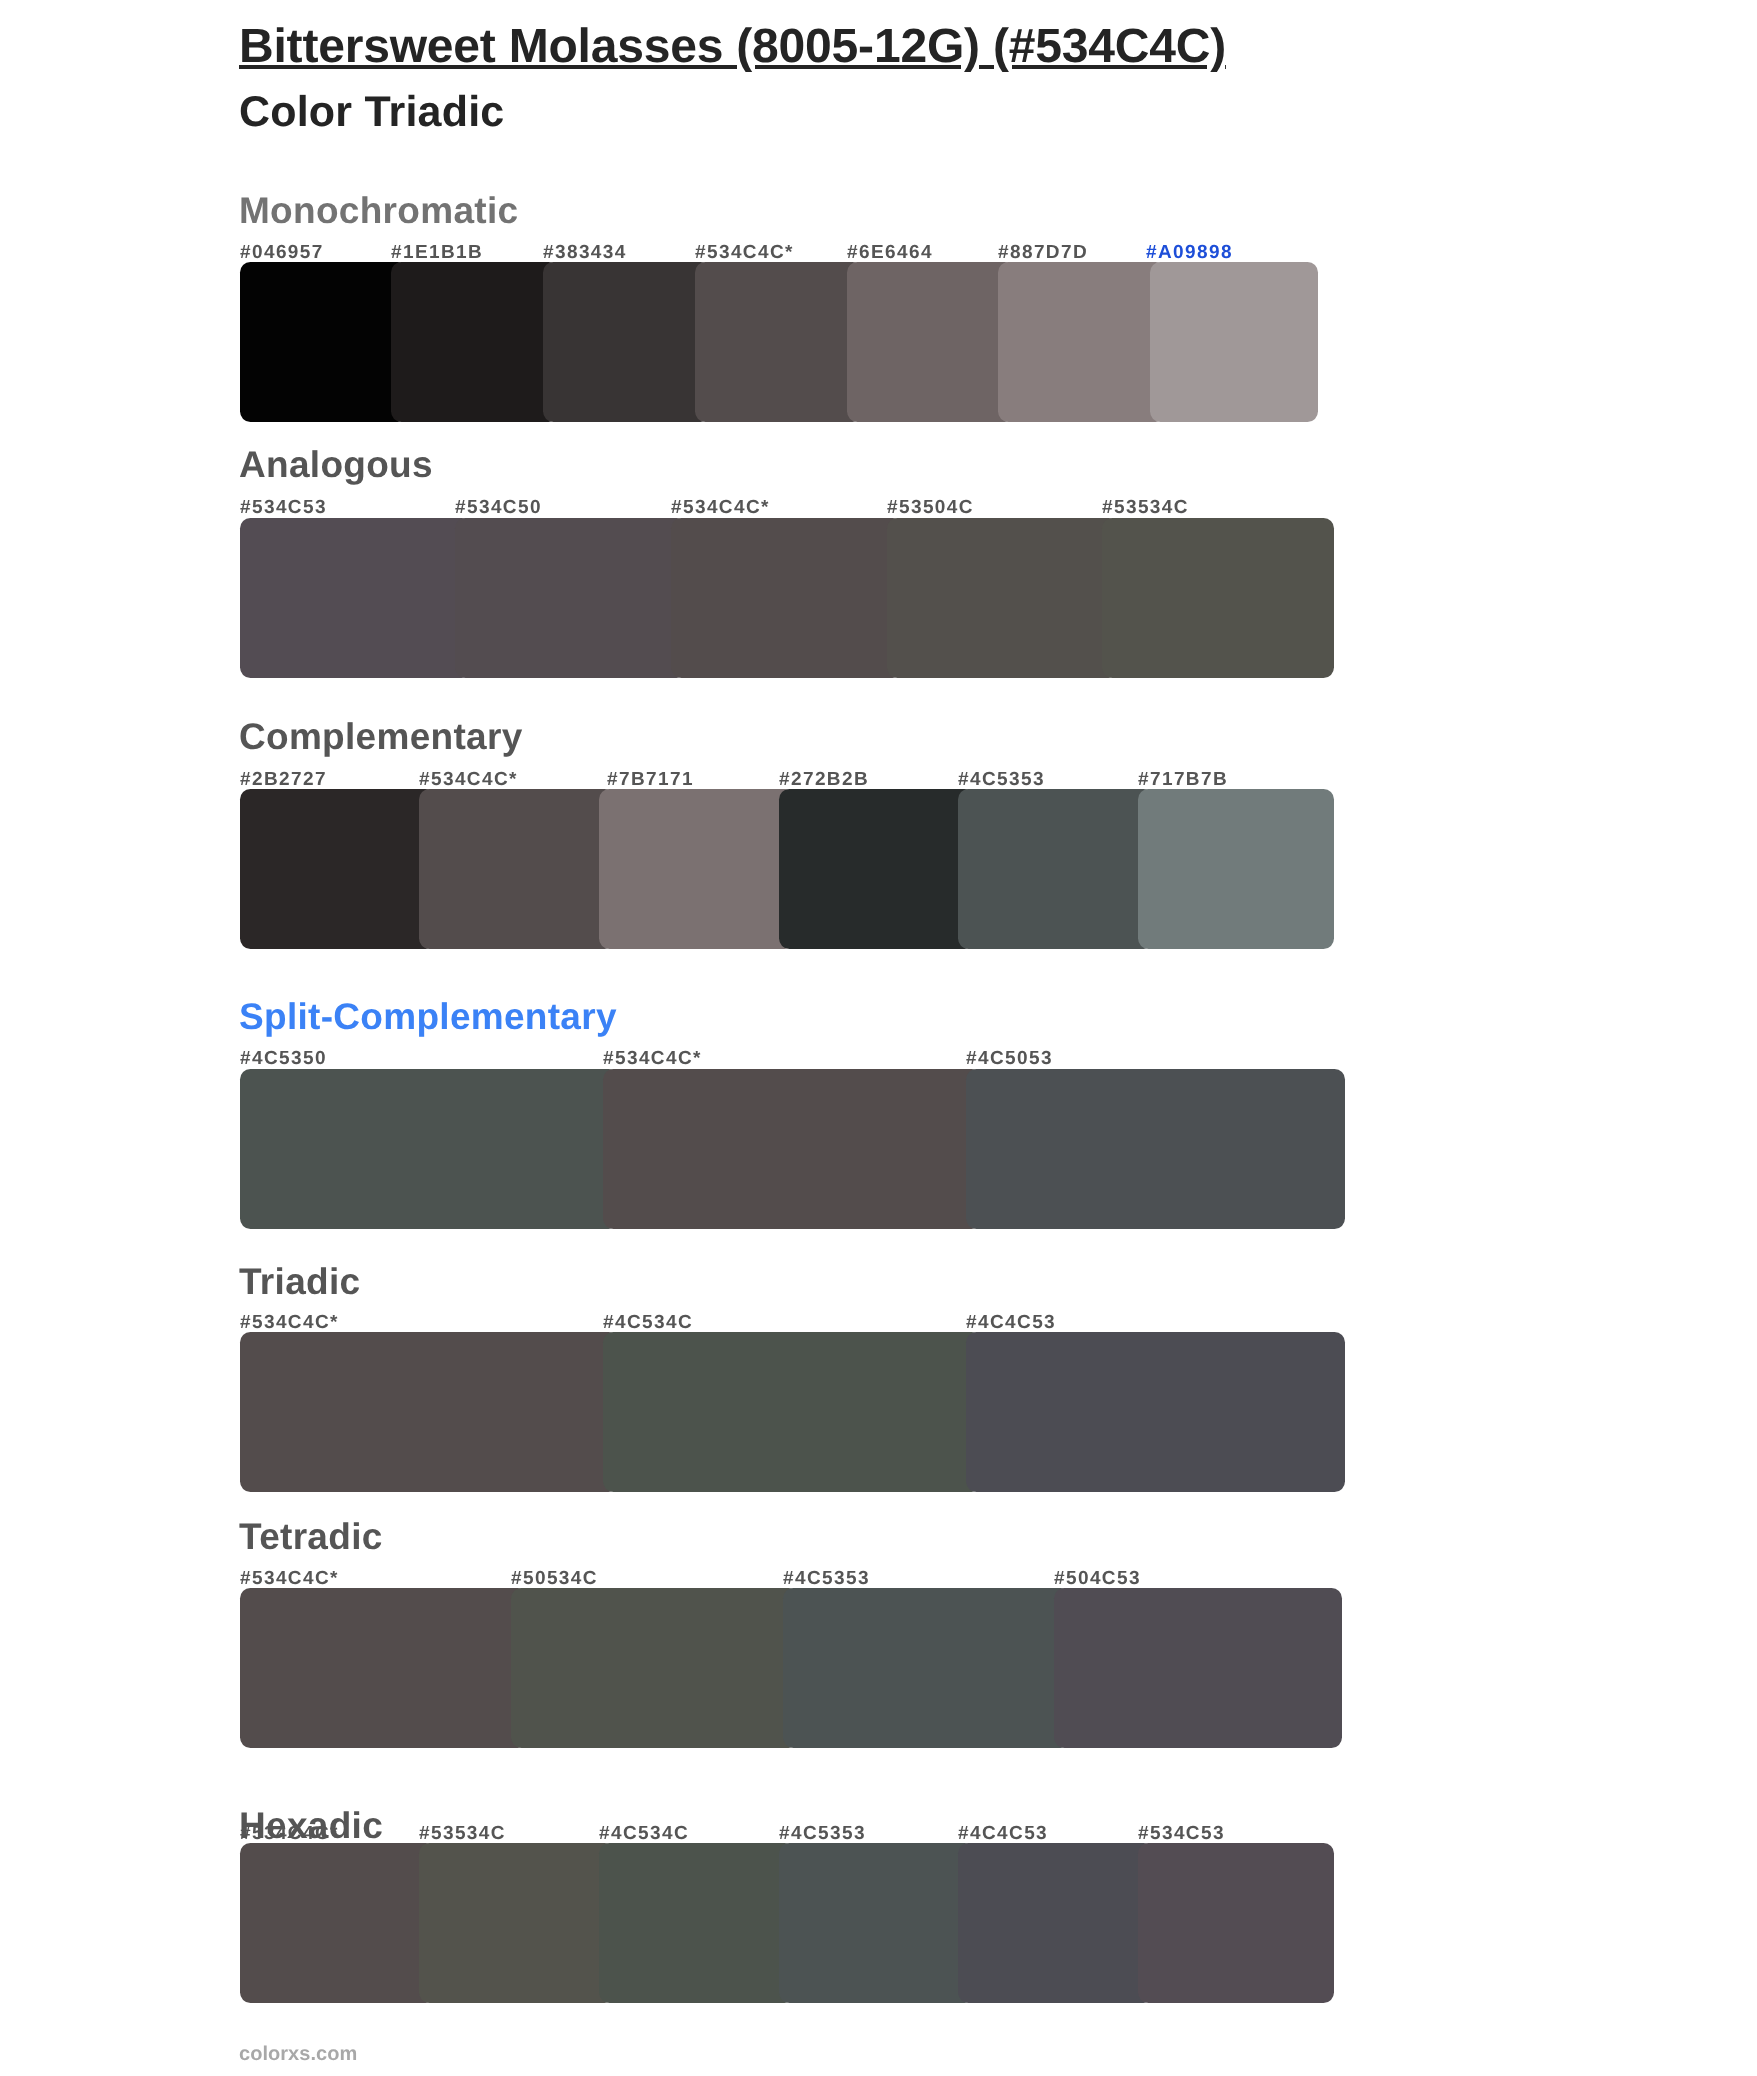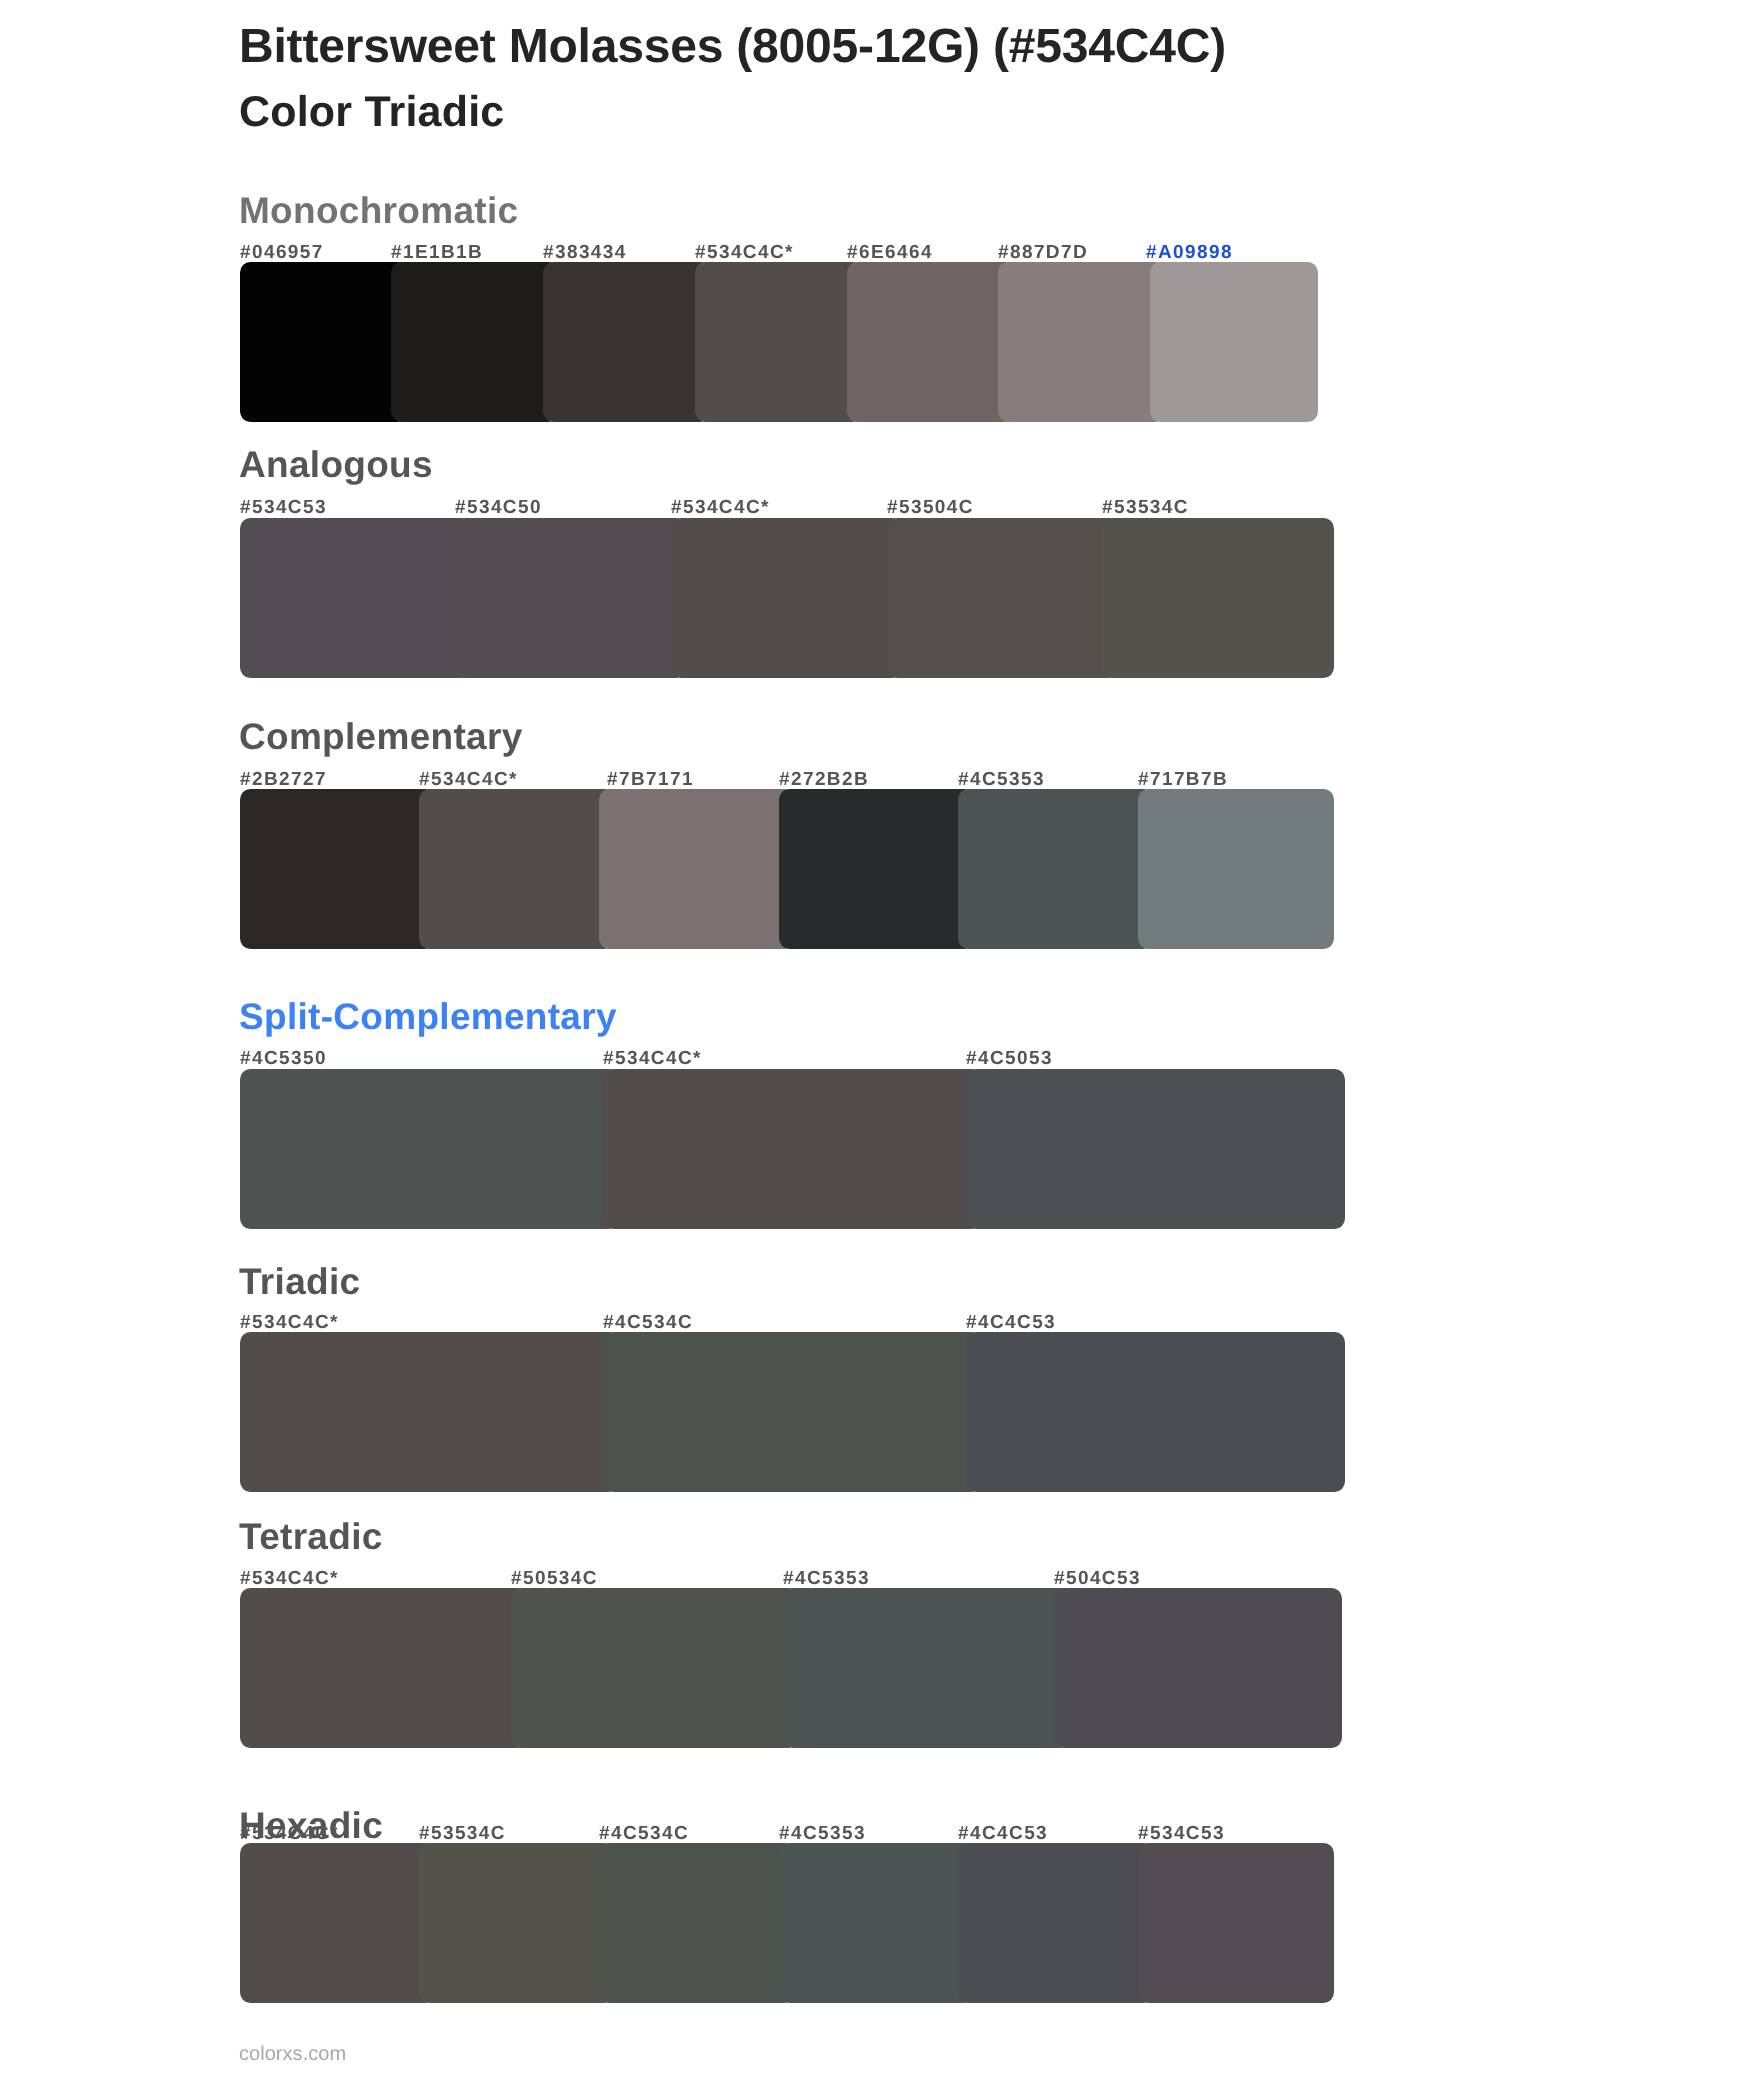--- a/index.html
+++ b/index.html
@@ -37,30 +37,30 @@
     position:absolute; top:0; height:160px;
     border-radius:10.4px;
   }
   .swatch-label {
     position:absolute;
     font-size:19px; font-weight:bold; line-height:1;
     color:#555555; letter-spacing:1.4px; white-space:nowrap;
   }
   .site-footer {
     position:absolute; left:239px; top:2044px;
-    font-size:20px; font-weight:normal; line-height:1;
+    font-size:20px; font-weight:bold; line-height:1;
     color:#a8a8a8; letter-spacing:0.04px; white-space:nowrap;
   }
 </style>
 </head>
 <body style="background: rgb(255, 255, 255);">
 
 <div class="page">
 
-  <h1 class="page-title" style="color: rgb(36, 36, 36);">Bittersweet Molasses (8005-12G) (#534C4C)</h1>
+  <h1 class="page-title" style="color: rgb(36, 36, 36); text-decoration: underline;">Bittersweet Molasses (8005-12G) (#534C4C)</h1>
   <h2 class="page-subtitle" style="color: rgb(36, 36, 36);">Color Triadic</h2>
 
   <section class="palette">
     <h3 class="palette-title" style="top: 192px; color: #737373;">Monochromatic</h3>
     <div class="swatch-label" style="left: 240px; top: 243px; color: rgb(85, 85, 85);">#046957</div>
     <div class="swatch-label" style="left: 391px; top: 243px; color: rgb(85, 85, 85);">#1E1B1B</div>
     <div class="swatch-label" style="left: 543px; top: 243px; color: rgb(85, 85, 85);">#383434</div>
     <div class="swatch-label" style="left: 695px; top: 243px; color: rgb(85, 85, 85);">#534C4C*</div>
     <div class="swatch-label" style="left: 847px; top: 243px; color: rgb(85, 85, 85);">#6E6464</div>
     <div class="swatch-label" style="left: 998px; top: 243px; color: rgb(85, 85, 85);">#887D7D</div>

